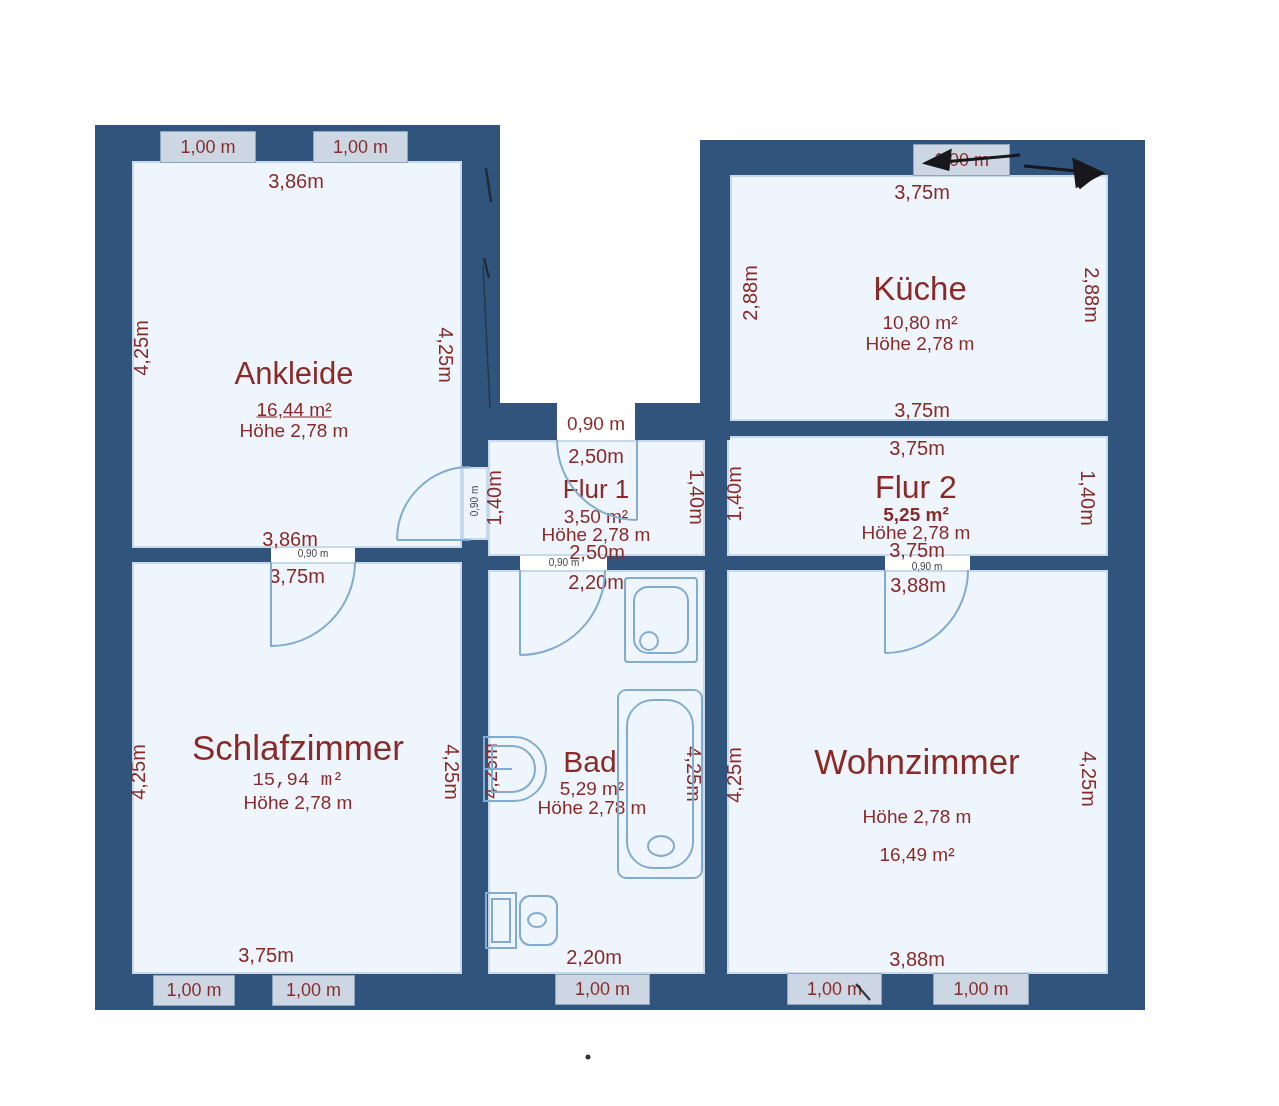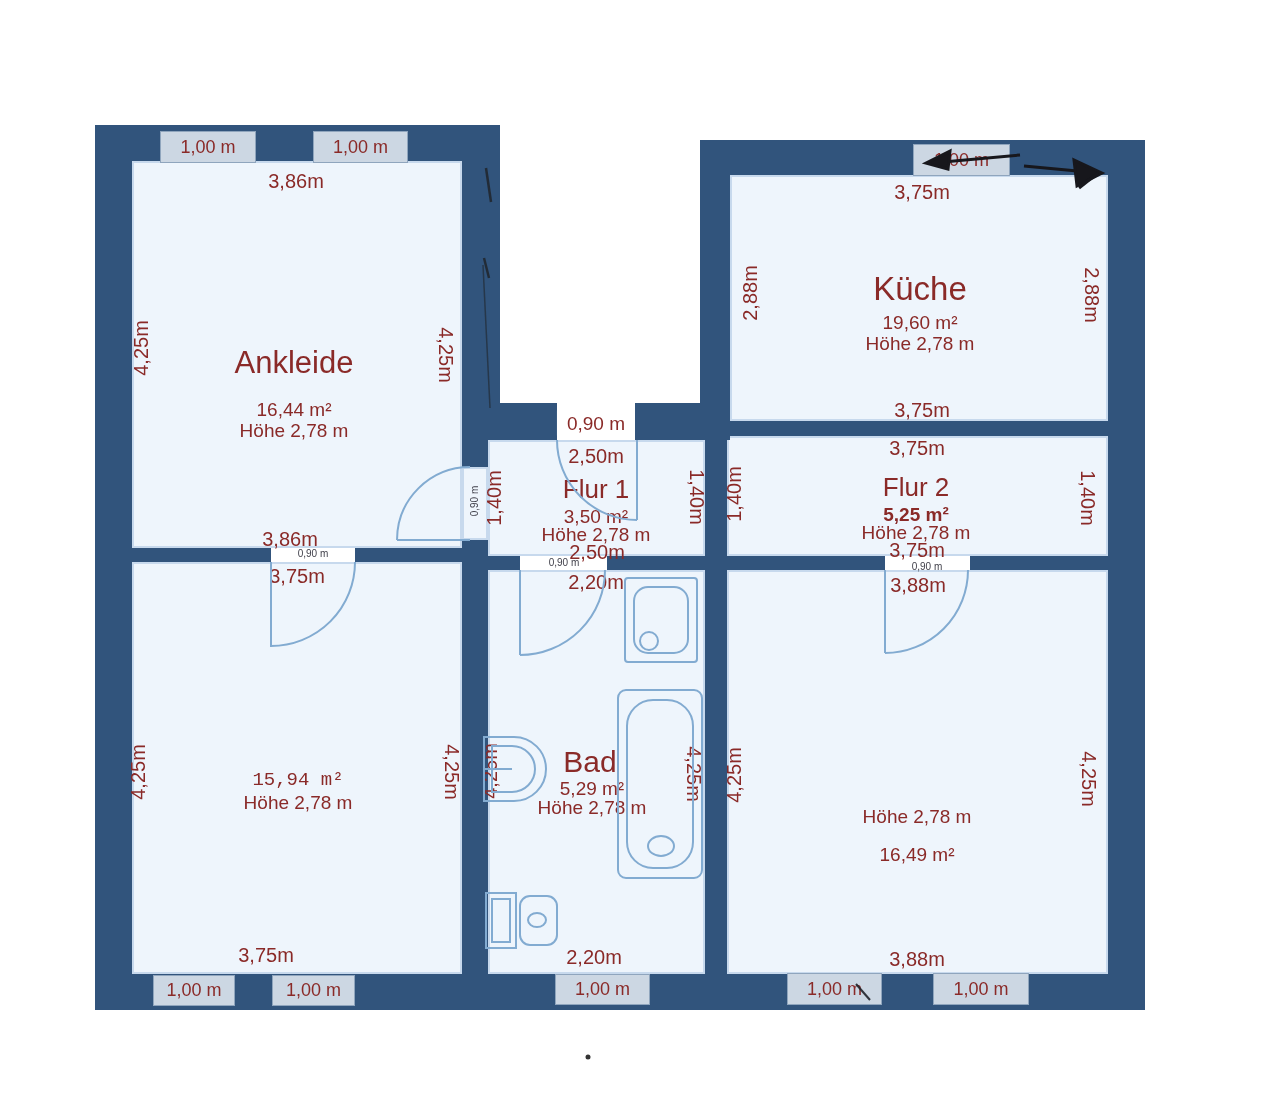--- a/index.html
+++ b/index.html
@@ -77,70 +77,72 @@
   <div class="window" style="left:787px;top:973px;width:93px;height:30px;">
       <span>1,00 m</span>
     </div>
   <div class="window" style="left:933px;top:973px;width:94px;height:30px;">
       <span>1,00 m</span>
     </div>
 
   <div class="lbl" style="left:296px;top:181px;">3,86m</div>
   <div class="lbl v-left" style="left:141px;top:348px;">4,25m</div>
   <div class="lbl v-right" style="left:446px;top:355px;">4,25m</div>
-  <div class="lbl title" style="left:294px;top:362px;text-align:center;">Ankleide</div>
-  <div class="lbl sub" style="left:294px;top:409px;">16,44 m²</div>
+  <div class="lbl title" style="left:294px;top:373px;text-align:center;">Ankleide</div>
+  <div class="lbl sub" style="left:294px;top:409px;text-decoration:underline;">16,44 m²</div>
   <div class="lbl sub" style="left:294px;top:430px;">Höhe 2,78 m</div>
   <div class="lbl" style="left:290px;top:539px;">3,86m</div>
 
   <div class="lbl" style="left:922px;top:192px;">3,75m</div>
   <div class="lbl v-left" style="left:750px;top:293px;">2,88m</div>
   <div class="lbl v-right" style="left:1092px;top:295px;">2,88m</div>
   <div class="lbl" style="left:920px;top:288px;font-size:33px;">Küche</div>
-  <div class="lbl sub" style="left:920px;top:322px;">19,60 m²</div>
+  <div class="lbl sub" style="left:920px;top:322px;">10,80 m²</div>
   <div class="lbl sub" style="left:920px;top:343px;">Höhe 2,78 m</div>
   <div class="lbl" style="left:922px;top:410px;">3,75m</div>
 
   <div class="lbl doorbox" style="left:596px;top:423px;">0,90 m</div>
   <div class="lbl" style="left:596px;top:456px;">2,50m</div>
   <div class="lbl" style="left:596px;top:489px;font-size:26px;">Flur 1</div>
   <div class="lbl sub" style="left:596px;top:516px;">3,50 m²</div>
   <div class="lbl sub" style="left:596px;top:534px;">Höhe 2,78 m</div>
   <div class="lbl" style="left:597px;top:552px;">2,50m</div>
   <div class="lbl v-left" style="left:494px;top:498px;">1,40m</div>
   <div class="lbl tiny-v" style="left:475px;top:501px;">0,90 m</div>
   <div class="lbl v-right" style="left:697px;top:497px;">1,40m</div>
 
   <div class="lbl" style="left:917px;top:448px;">3,75m</div>
-  <div class="lbl" style="left:916px;top:487px;font-size:26px;">Flur 2</div>
+  <div class="lbl" style="left:916px;top:487px;font-size:32px;">Flur 2</div>
   <div class="lbl sub" style="left:916px;top:514px;font-weight:bold;">5,25 m²</div>
   <div class="lbl sub" style="left:916px;top:532px;">Höhe 2,78 m</div>
   <div class="lbl" style="left:917px;top:550px;">3,75m</div>
   <div class="lbl v-left" style="left:734px;top:494px;">1,40m</div>
   <div class="lbl v-right" style="left:1088px;top:498px;">1,40m</div>
 
   <div class="lbl tiny" style="left:313px;top:554px;">0,90 m</div>
   <div class="lbl" style="left:297px;top:576px;">3,75m</div>
+  <div class="lbl" style="left:298px;top:747px;font-size:35px;">Schlafzimmer</div>
   <div class="lbl sub" style="left:298px;top:780px;font-family:Liberation Mono, monospace;">15,94 m²</div>
   <div class="lbl sub" style="left:298px;top:802px;">Höhe 2,78 m</div>
   <div class="lbl v-left" style="left:138px;top:772px;">4,25m</div>
   <div class="lbl v-right" style="left:452px;top:772px;">4,25m</div>
   <div class="lbl" style="left:266px;top:955px;">3,75m</div>
 
   <div class="lbl tiny" style="left:564px;top:563px;">0,90 m</div>
   <div class="lbl" style="left:596px;top:582px;">2,20m</div>
   <div class="lbl" style="left:590px;top:762px;font-size:30px;">Bad</div>
   <div class="lbl sub" style="left:592px;top:788px;">5,29 m²</div>
   <div class="lbl sub" style="left:592px;top:807px;">Höhe 2,78 m</div>
   <div class="lbl v-left" style="left:490px;top:771px;">4,25m</div>
   <div class="lbl v-right" style="left:694px;top:774px;">4,25m</div>
   <div class="lbl" style="left:594px;top:957px;">2,20m</div>
 
   <div class="lbl tiny" style="left:927px;top:567px;">0,90 m</div>
   <div class="lbl" style="left:918px;top:585px;">3,88m</div>
+  <div class="lbl" style="left:917px;top:761px;font-size:35px;">Wohnzimmer</div>
   <div class="lbl sub" style="left:917px;top:810px;margin-top:44px;">16,49 m²</div>
   <div class="lbl sub" style="left:917px;top:816px;">Höhe 2,78 m</div>
   <div class="lbl v-left" style="left:734px;top:775px;">4,25m</div>
   <div class="lbl v-right" style="left:1089px;top:779px;">4,25m</div>
   <div class="lbl" style="left:917px;top:959px;">3,88m</div>
 
   <svg class="overlay" width="1279" height="1106" viewBox="0 0 1279 1106">
 
     <g stroke="#82abd1" stroke-width="2" fill="none">
       <path d="M271,562 L271,647"></path>

